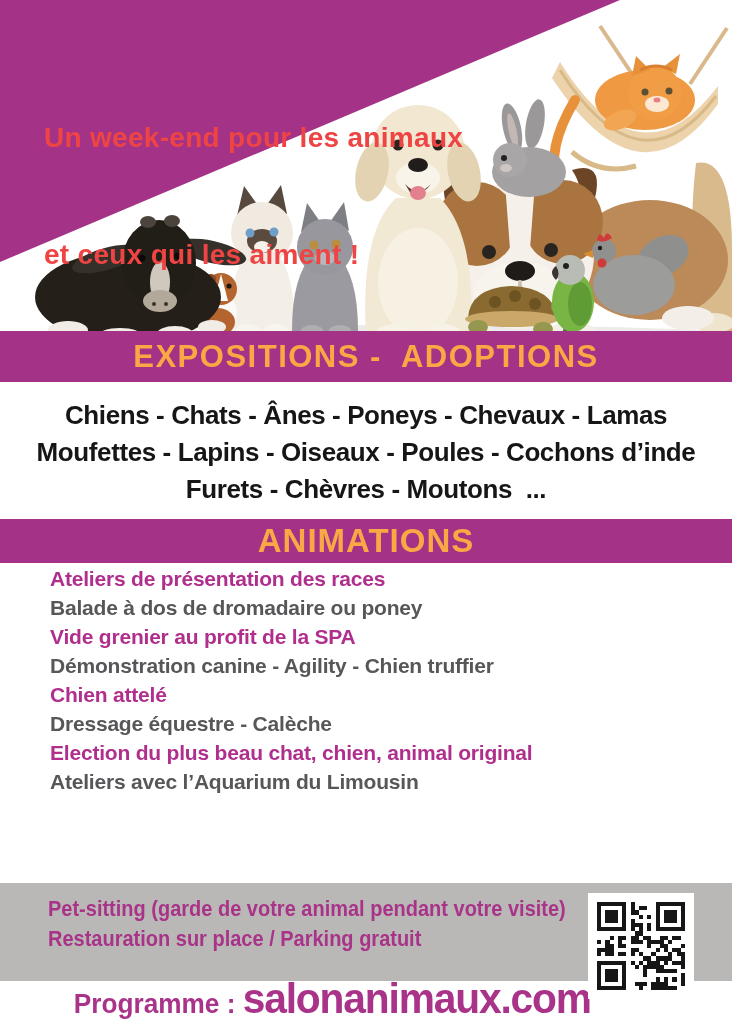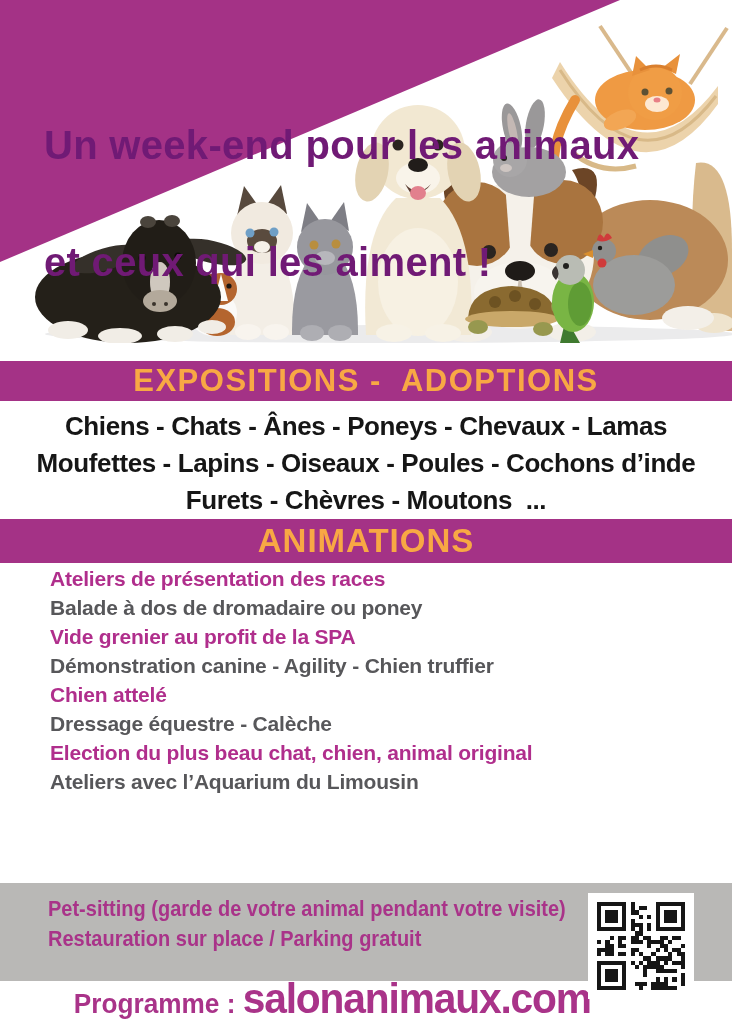--- a/index.html
+++ b/index.html
@@ -6,35 +6,35 @@
     --magenta:#a43286; --orange:#f8a844; --list-magenta:#b02e8c;
     --text-dark:#161616; --text-gray:#57575a; --footer-bg:#b9b8b6; --footer-magenta:#a93389;
   }
   *{box-sizing:border-box;}
   body{margin:0;background:#fff;font-family:"Liberation Sans",sans-serif;}
   .poster{position:relative;width:732px;height:1023px;background:#fff;overflow:hidden;}
 
   
   .photo-band{position:absolute;top:0;left:0;width:732px;height:343px;background:#fff;}
   .scene{position:absolute;top:0;left:0;}
-  .headline{position:absolute;top:48px;left:44px;color:#701a75;font-weight:bold;
-            font-size:40px;line-height:39px;letter-spacing:.3px;white-space:pre;}
+  .headline{position:absolute;top:40px;left:44px;color:#ef4444;font-weight:bold;
+            font-size:28px;line-height:39px;letter-spacing:.3px;white-space:pre;}
 
   
   .banner{position:absolute;left:0;width:732px;background:var(--magenta);
           display:flex;align-items:center;justify-content:center;}
   .banner-title{color:var(--orange);font-weight:bold;white-space:pre;}
-  .banner-expo{top:361px;height:40px;align-items:center;}
+  .banner-expo{top:331px;height:51px;align-items:center;}
   .banner-expo .banner-title{font-size:31px;letter-spacing:1.5px;}
   .banner-anim{top:519px;height:44px;}
   .banner-anim .banner-title{font-size:33px;letter-spacing:1px;}
 
   
   .expo-list{position:absolute;top:397px;left:0;width:732px;height:122px;
-             display:flex;flex-direction:column;justify-content:flex-end;
+             display:flex;flex-direction:column;justify-content:flex-start;
              text-align:center;color:var(--text-dark);}
   .expo-line{font-size:26px;font-weight:bold;line-height:37px;letter-spacing:-.4px;white-space:pre;}
 
   
   .anim-list{position:absolute;top:564px;left:50px;width:660px;}
   .anim-row{font-size:21px;font-weight:bold;line-height:29px;letter-spacing:-.2px;white-space:pre;}
   .anim-row:nth-child(odd) .main{color:var(--list-magenta);}
   .anim-row:nth-child(even) .main{color:var(--text-gray);}
   .anim-row .suffix{color:var(--text-gray);}
 

